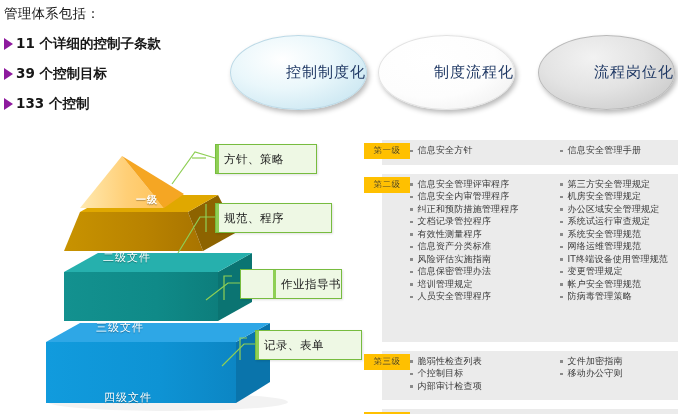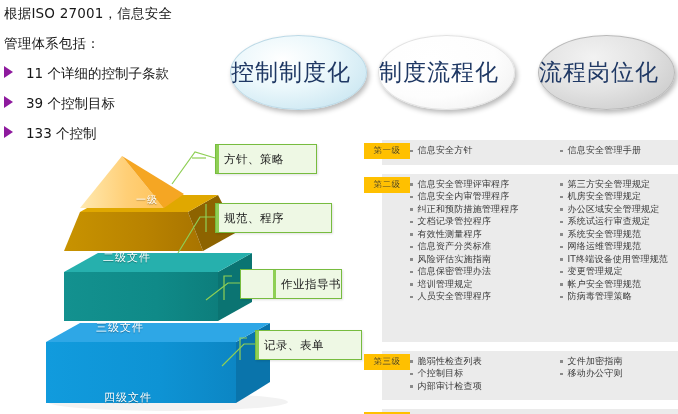--- a/index.html
+++ b/index.html
@@ -9,53 +9,53 @@
     position:relative;
   }
   .stage{position:absolute;left:0;top:0;width:678px;height:414px;}
 
   
   #intro{position:absolute;left:4px;top:6px;width:225px;}
   .intro-line{
     font-size:13.5px;color:#171717;line-height:14px;margin-bottom:16px;
     white-space:nowrap;letter-spacing:.2px;
   }
-  .bullet-line{display:flex;align-items:flex-start;gap:13px;margin-bottom:16px;white-space:nowrap;}
+  .bullet-line{display:flex;align-items:flex-end;gap:3px;margin-bottom:16px;white-space:nowrap;font-weight:bold;}
   .tri{
     width:0;height:0;flex:0 0 auto;
     border-top:6px solid transparent;border-bottom:6px solid transparent;
     border-left:9px solid #8e1a9e;
   }
   .bullet-txt{font-size:13.5px;color:#171717;line-height:14px;}
 
   
   .ellipse{
     position:absolute;border-radius:50%;
-    display:flex;align-items:center;justify-content:flex-start;
-    font-size:23px;color:#1f3864;letter-spacing:1px;
+    display:flex;align-items:center;justify-content:flex-end;
+    font-size:15px;color:#1f3864;letter-spacing:1px;
     font-family:"DejaVu Serif","Liberation Serif",serif;
     box-shadow:2px 3px 5px rgba(0,0,0,.28);
   }
   #ell1{left:230px;top:35px;width:135px;height:73px;
     background:radial-gradient(ellipse at 38% 32%,#ffffff 0%,#eaf7fb 42%,#cfe9f3 78%,#b4d8e6 100%);
     border:1px solid #bcd9e6;}
   #ell2{left:378px;top:35px;width:135px;height:73px;
     background:radial-gradient(ellipse at 38% 30%,#ffffff 0%,#fdfdfd 55%,#f2f2f2 85%,#e6e6e6 100%);
     border:1px solid #e2e2e2;}
   #ell3{left:538px;top:35px;width:135px;height:73px;
     background:radial-gradient(ellipse at 40% 30%,#f2f2f2 0%,#e3e3e3 45%,#cfcfcf 80%,#bdbdbd 100%);
     border:1px solid #b9b9b9;}
 
   
   #pyramid{position:absolute;left:18px;top:150px;width:300px;height:264px;}
   .lvl-label{
     position:absolute;color:#ffffff;font-size:11px;letter-spacing:1px;
     text-align:center;white-space:nowrap;text-shadow:0 1px 1px rgba(0,0,0,.35);
   }
-  #lab1{left:118px;top:43px;font-size:10px;}
+  #lab1{left:118px;top:43px;font-size:10px;font-weight:bold;}
   #lab2{left:85px;top:100px;}
   #lab3{left:78px;top:170px;}
   #lab4{left:86px;top:240px;}
 
   
   .callout{
     position:absolute;background:#eef8e4;border:1px solid #77bc3f;
     box-shadow:1px 1px 2px rgba(0,0,0,.12);
     display:flex;align-items:center;
   }
@@ -86,21 +86,20 @@
   .li .dot{width:2.5px;height:2.5px;background:#8a8a8a;margin-top:4.5px;flex:0 0 auto;}
   .li .t{font-size:9px;color:#3a3a3a;letter-spacing:.2px;white-space:nowrap;}
   #row2 .cols{padding-bottom:38px;}
 </style>
 </head>
 <body>
 
 <div class="stage">
 
   <div id="intro">
-    <div class="intro-line">根据ISO 27001，信息安全</div>
     <div class="intro-line">管理体系包括：</div>
 
     <div class="bullet-line">
       <span class="tri"></span>
       <span class="bullet-txt">11 个详细的控制子条款</span>
     </div>
     <div class="bullet-line">
       <span class="tri"></span>
       <span class="bullet-txt">39 个控制目标</span>
     </div>

